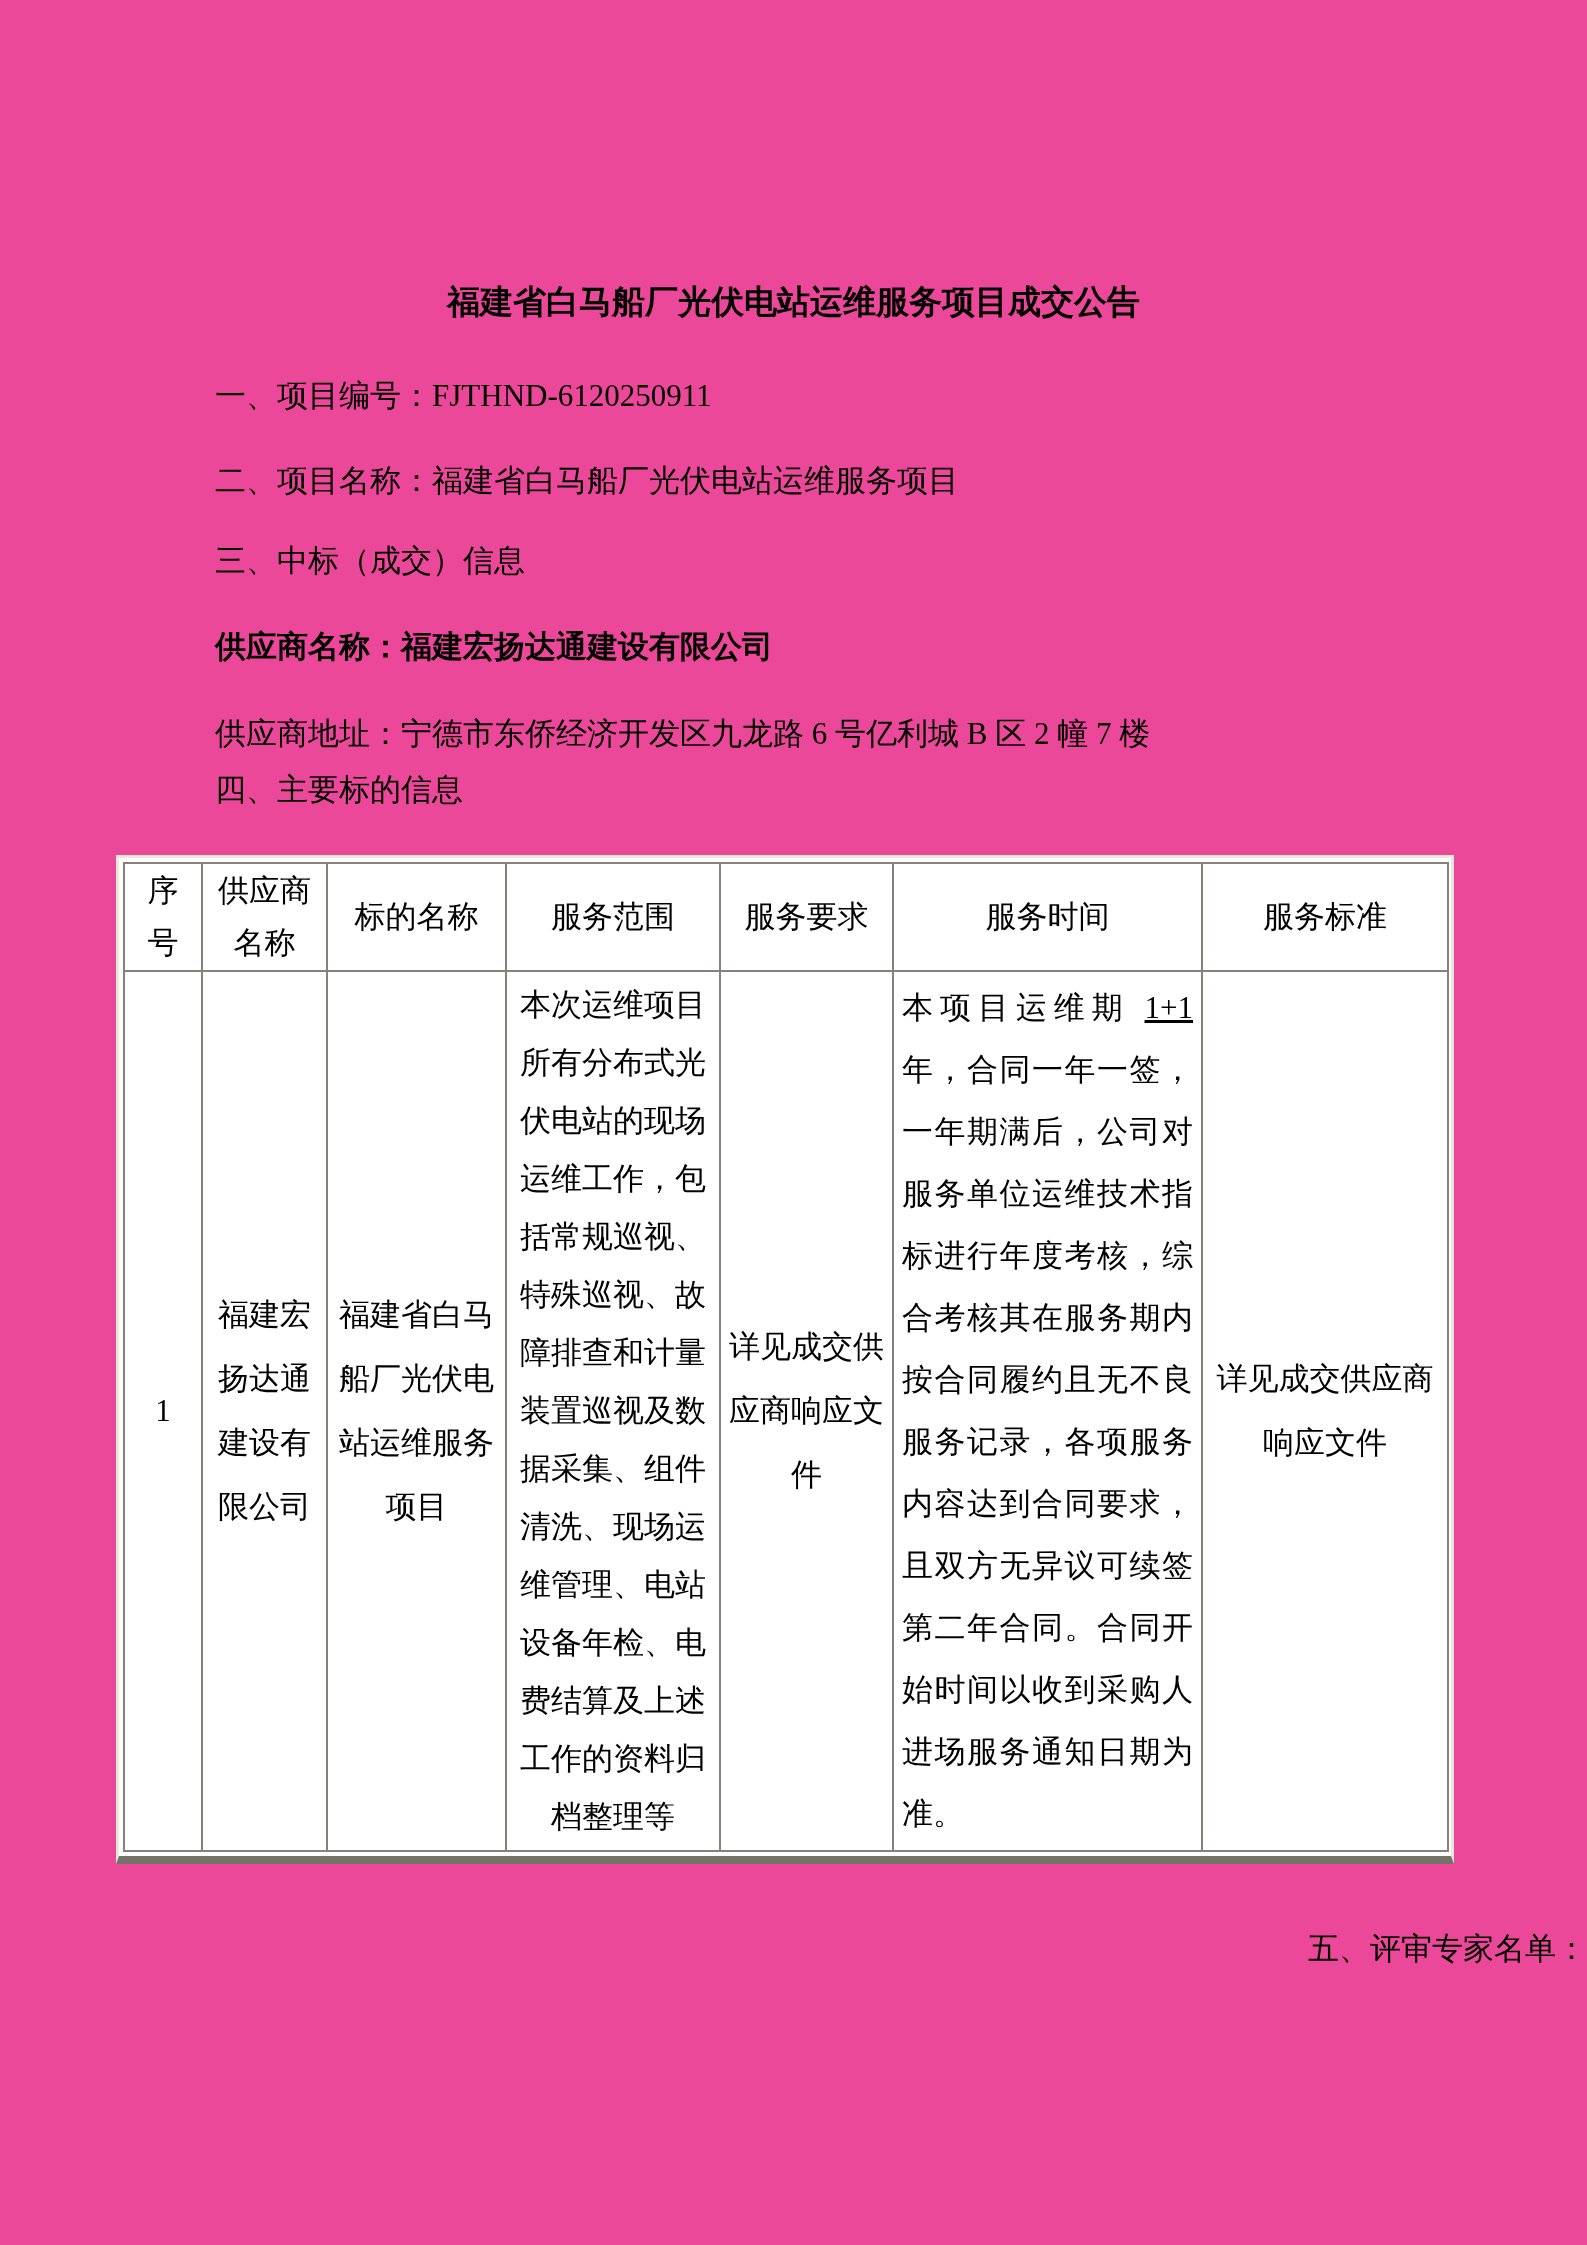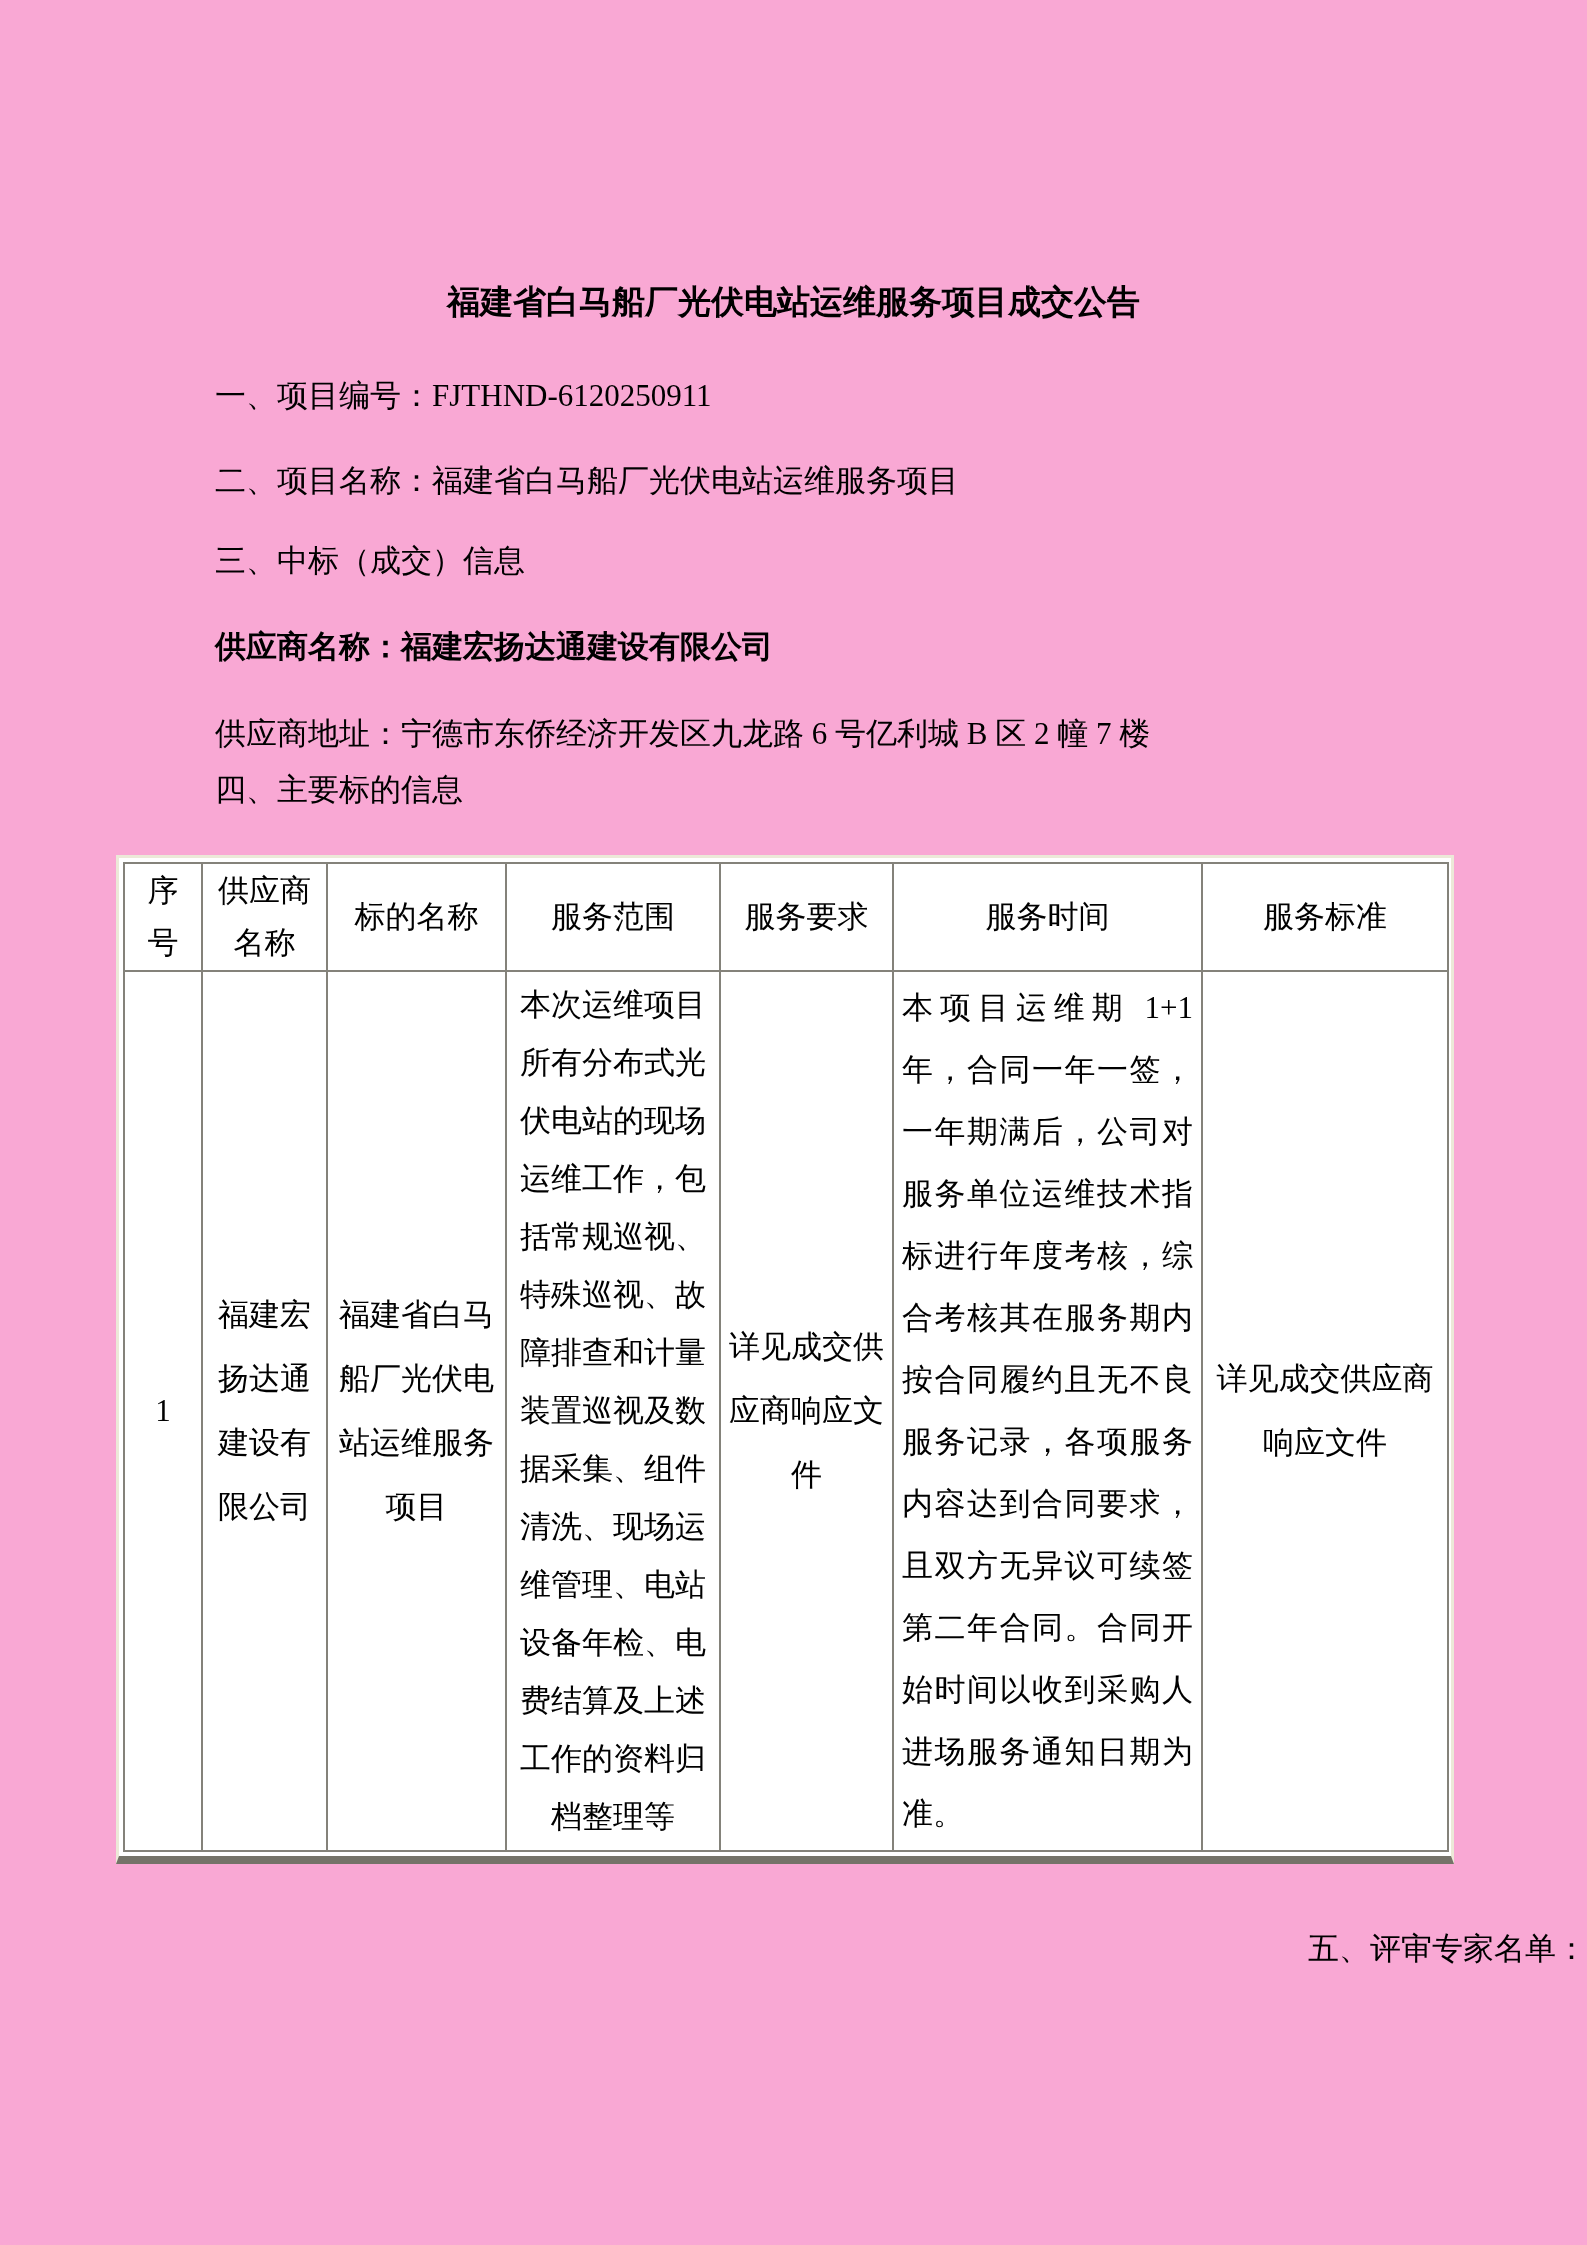--- a/index.html
+++ b/index.html
@@ -1,20 +1,20 @@
 <!DOCTYPE html>
 <html><head>
 <meta charset="utf-8">
 <style>
   html, body { margin: 0; padding: 0; background: #ffffff; }
   .page {
     position: relative;
     width: 1587px;
     height: 2245px;
-    background: #f9a8d4;
+    background: #ec4899;
     color: #000000;
     font-family: "Liberation Serif", "DejaVu Serif", serif;
     overflow: hidden;
     box-sizing: border-box;
     padding-top: 280px;
   }
   .doc-title {
     margin: 0;
     text-align: center;
     font-size: 33px;
@@ -62,21 +62,21 @@
   }
   tr.header-row { height: 108px; }
   tr.body-row   { height: 880px; }
   tr.header-row td {
     text-align: center;
     line-height: 52px;
   }
   td.cell-center { text-align: center; line-height: 64px; }
   td.cell-scope  { text-align: center; line-height: 58px; }
   td.cell-time   { text-align: justify; line-height: 62px; }
-  .u { }
+  .u { text-decoration: underline; }
 </style>
 </head>
 <body>
 
 <div class="page">
 
   <h1 class="doc-title">福建省白马船厂光伏电站运维服务项目成交公告</h1>
 
   <p class="para p1">一、项目编号：FJTHND-6120250911</p>
   <p class="para p2">二、项目名称：福建省白马船厂光伏电站运维服务项目</p>

